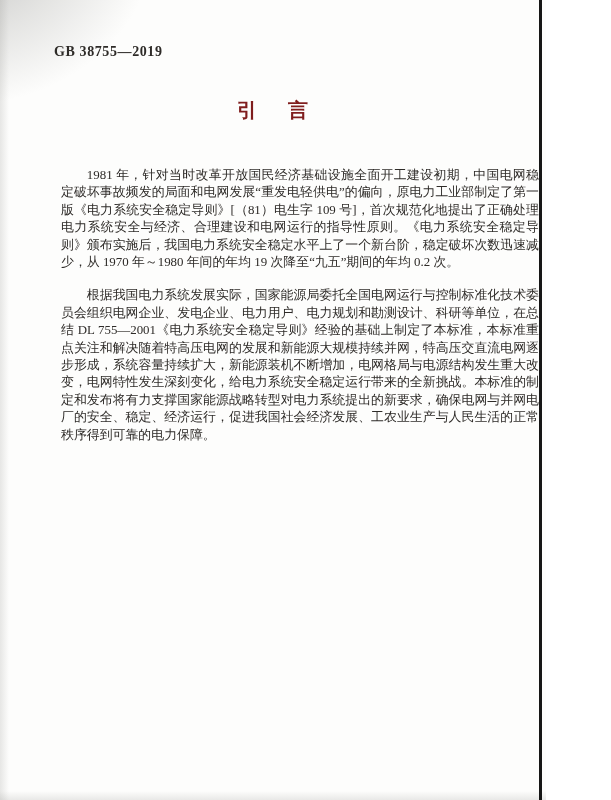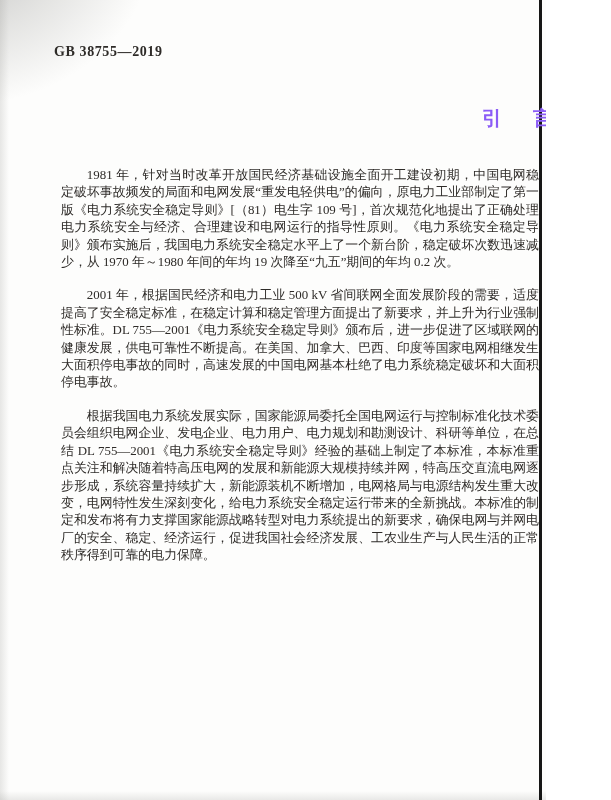--- a/index.html
+++ b/index.html
@@ -58,27 +58,27 @@
     font-weight: bold;
     letter-spacing: 0.6px;
     white-space: nowrap;
   }
   
   .section-title {
     position: absolute;
     top: 97px;
     left: 0;
     width: 100%;
-    margin: 8px;
-    text-align: right;
+    margin: 0;
+    text-align: center;
     font-size: 20px;
     font-weight: bold;
     letter-spacing: 1px;
     word-spacing: 24px;
-    color: #8b5cf6;
+    color: #7f1d1d;
   }
   
   .body-text {
     position: absolute;
     top: 151px;
     left: 45px;
     width: 510px;
     font-size: 12.9px;
     line-height: 17.4px;
     text-align: justify;
@@ -98,17 +98,16 @@
   <div class="shade-left-edge"></div>
   <div class="shade-bottom-edge"></div>
   <div class="scan-edge-line"></div>
 
   <div class="standard-number">GB 38755—2019</div>
 
   <h1 class="section-title">引 言</h1>
 
   <div class="body-text">
     <p>1981 年，针对当时改革开放国民经济基础设施全面开工建设初期，中国电网稳定破坏事故频发的局面和电网发展“重发电轻供电”的偏向，原电力工业部制定了第一版《电力系统安全稳定导则》[（81）电生字 109 号]，首次规范化地提出了正确处理电力系统安全与经济、合理建设和电网运行的指导性原则。《电力系统安全稳定导则》颁布实施后，我国电力系统安全稳定水平上了一个新台阶，稳定破坏次数迅速减少，从 1970 年～1980 年间的年均 19 次降至“九五”期间的年均 0.2 次。</p>
-    <p>2001 年，根据国民经济和电力工业 500 kV 省间联网全面发展阶段的需要，适度提高了安全稳定标准，在稳定计算和稳定管理方面提出了新要求，并上升为行业强制性标准。DL 755—2001《电力系统安全稳定导则》颁布后，进一步促进了区域联网的健康发展，供电可靠性不断提高。在美国、加拿大、巴西、印度等国家电网相继发生大面积停电事故的同时，高速发展的中国电网基本杜绝了电力系统稳定破坏和大面积停电事故。</p>
     <p>根据我国电力系统发展实际，国家能源局委托全国电网运行与控制标准化技术委员会组织电网企业、发电企业、电力用户、电力规划和勘测设计、科研等单位，在总结 DL 755—2001《电力系统安全稳定导则》经验的基础上制定了本标准，本标准重点关注和解决随着特高压电网的发展和新能源大规模持续并网，特高压交直流电网逐步形成，系统容量持续扩大，新能源装机不断增加，电网格局与电源结构发生重大改变，电网特性发生深刻变化，给电力系统安全稳定运行带来的全新挑战。本标准的制定和发布将有力支撑国家能源战略转型对电力系统提出的新要求，确保电网与并网电厂的安全、稳定、经济运行，促进我国社会经济发展、工农业生产与人民生活的正常秩序得到可靠的电力保障。</p>
   </div>
 
 </div>
 
 </body></html>

